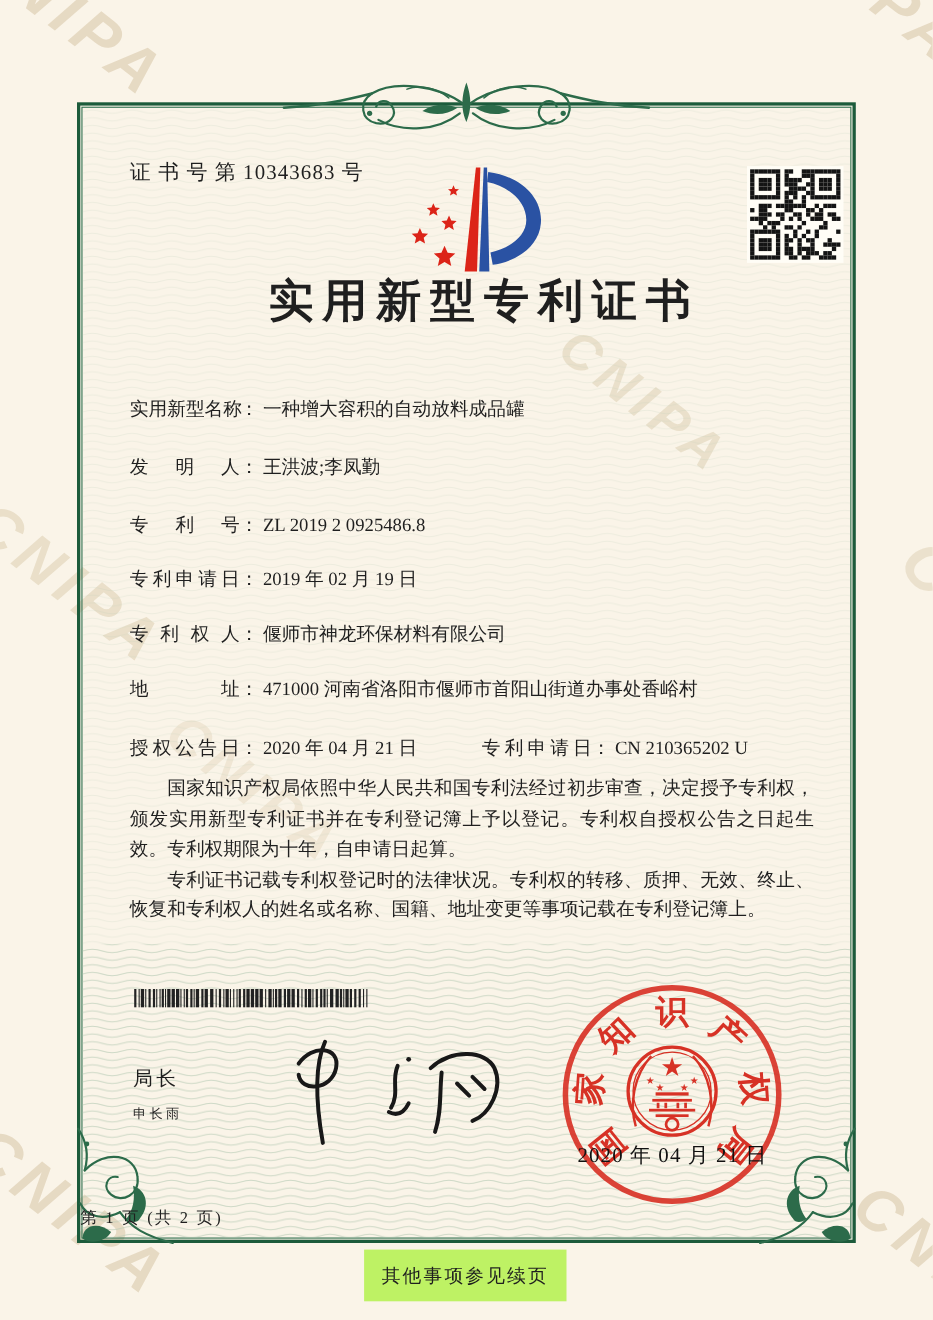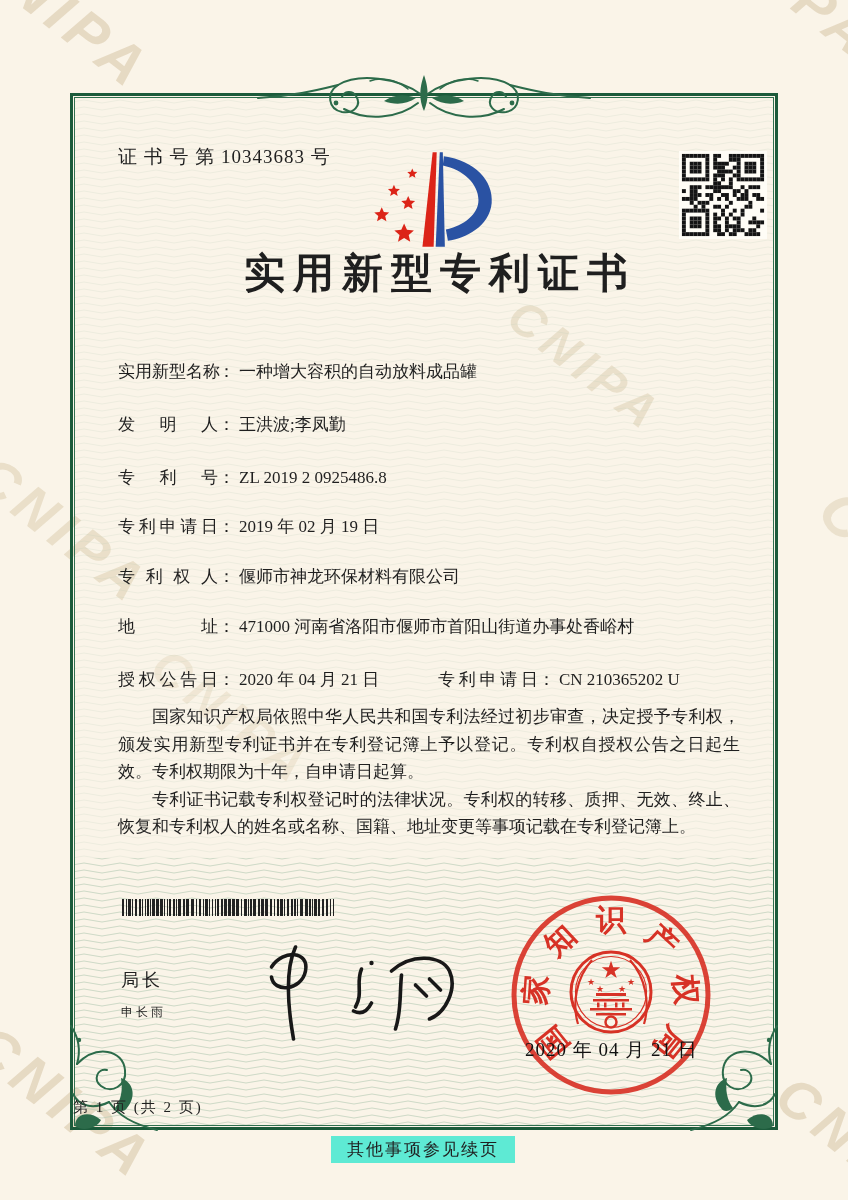--- a/index.html
+++ b/index.html
@@ -44,21 +44,21 @@
 
   .sig-title{position:absolute;left:48px;top:872px;font-size:18px;letter-spacing:3px;z-index:2;}
   .sig-name{position:absolute;left:48px;top:908px;font-size:12px;letter-spacing:3px;z-index:2;}
   .sig{position:absolute;left:168px;top:845px;width:235px;height:105px;z-index:2;}
 
   .seal{position:absolute;left:435px;top:796px;width:206px;height:206px;z-index:2;opacity:.95;}
   .seal-date{position:absolute;left:452px;top:941px;font-size:19px;letter-spacing:1px;color:#111;z-index:3;white-space:nowrap;}
 
   .page-num{position:absolute;left:0;top:1002px;width:100%;text-align:left;font-size:15px;letter-spacing:2px;z-index:2;}
 
-  .cont-box{position:absolute;left:331px;top:1136px;background:#5eead4;padding:2px 16px;font-size:17px;
+  .cont-box{position:absolute;left:331px;top:1136px;background:#bef264;padding:12px 16px;font-size:17px;
             letter-spacing:2px;z-index:2;}
 </style>
 </head>
 <body>
 
 <div class="page">
 
   <span class="wm" style="left:-45px;top:-22px;font-size:58px;">CNIPA</span>
   <span class="wm" style="left:688px;top:-48px;font-size:55px;">CNIPA</span>
   <span class="wm" style="left:495px;top:338px;font-size:48px;color:rgba(203,182,142,.32);">CNIPA</span>

